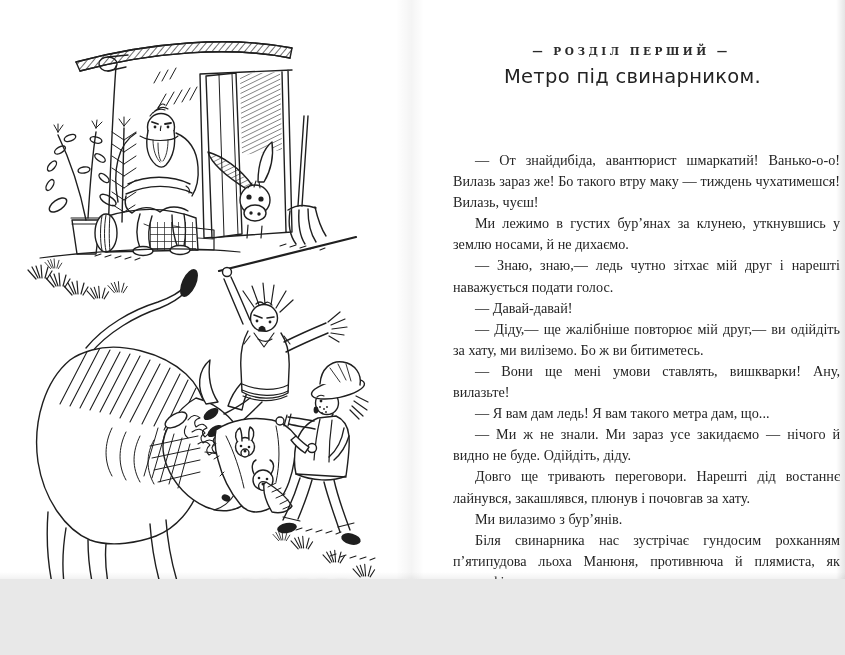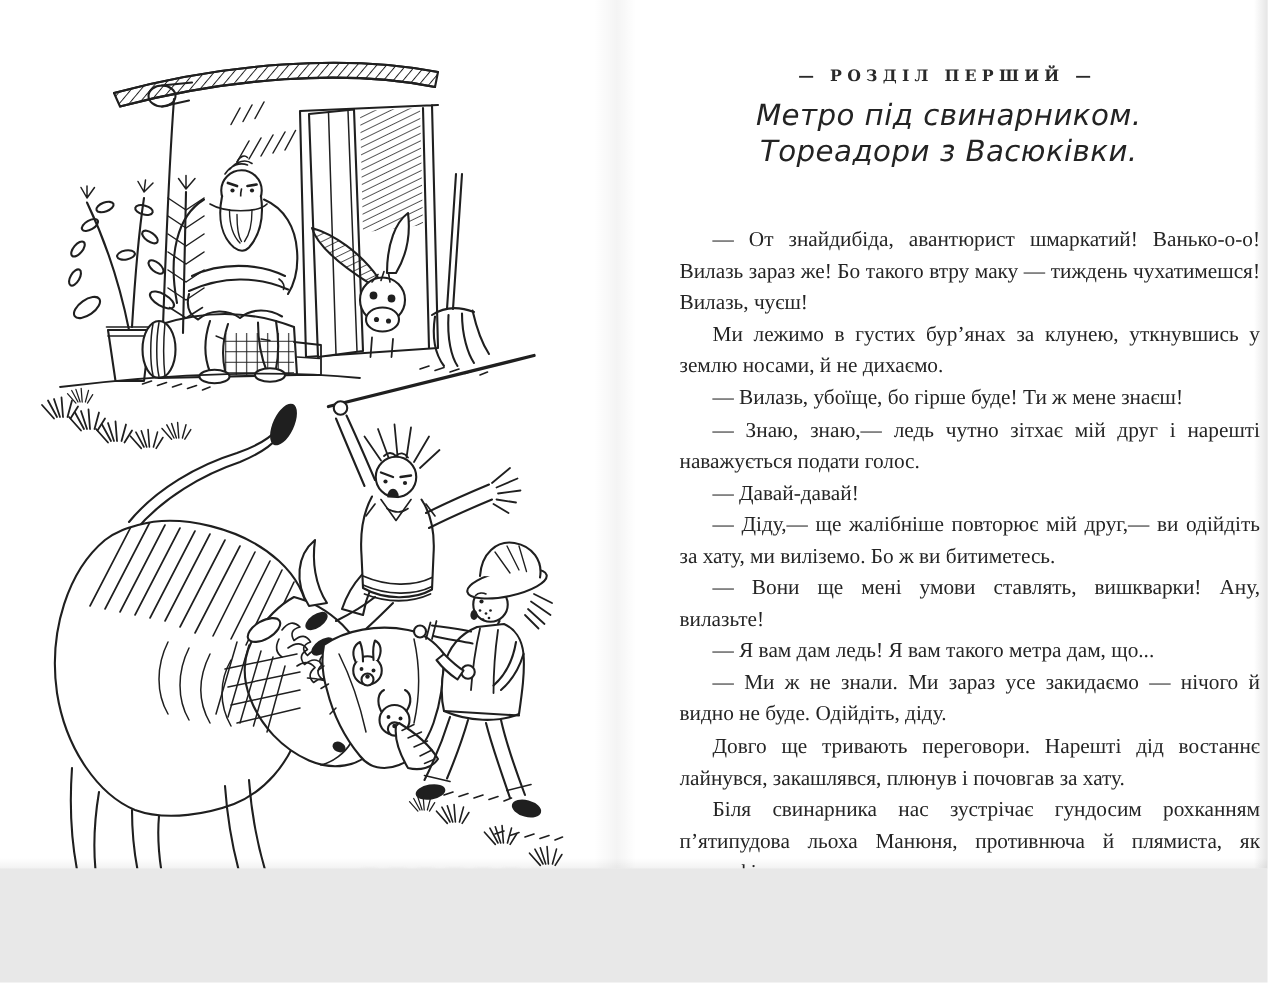--- a/index.html
+++ b/index.html
@@ -24,21 +24,21 @@
   .g5{left:240px;top:580px;width:120px;opacity:.35;}
   
   .rp-inner{position:absolute;left:33px;right:5px;top:0;}
   .chapter-ornament{
     margin-top:45px;text-align:center;padding-right:30px;
     font-family:"DejaVu Serif",serif;font-weight:bold;
     font-size:10.5px;letter-spacing:3.5px;color:#2a2a2a;
   }
   .chapter-title{
     margin-top:8px;text-align:center;padding-right:28px;
-    font-family:"DejaVu Sans",sans-serif;font-style:italic;
+    font-family:"DejaVu Sans",sans-serif;
     font-size:19.5px;line-height:23.5px;color:#232323;letter-spacing:.3px;
   }
   .body-text{
     position:absolute;top:150px;left:0;right:0;height:454px;overflow:hidden;
     font-size:14.2px;line-height:21.1px;color:#242424;
   }
   .body-text p{margin:0;text-indent:22px;text-align:justify;}
   .page-number{
     position:absolute;top:628px;left:0;right:0;text-align:center;
     padding-right:36px;font-size:13.5px;color:#2a2a2a;
@@ -355,33 +355,32 @@
 
       </g>
     </svg>
   </div>
 
   <div class="page page-right">
     <div class="rp-inner">
       <div class="chapter-ornament">— РОЗДІЛ ПЕРШИЙ —</div>
       <div class="chapter-title">
         <div>Метро під свинарником.</div>
-        <div>Тореадори з Васюківки.</div>
       </div>
       <div class="body-text">
         <p>— От знайдибіда, авантюрист шмаркатий! Ванько-о-о! Вилазь зараз же! Бо такого втру маку — тиждень чухатимешся! Вилазь, чуєш!</p>
         <p>Ми лежимо в густих бур’янах за клунею, уткнувшись у землю носами, й не дихаємо.</p>
-        <p>— Вилазь, убоїще, бо гірше буде! Ти ж мене знаєш!</p>
         <p>— Знаю, знаю,— ледь чутно зітхає мій друг і нарешті наважується подати голос.</p>
         <p>— Давай-давай!</p>
         <p>— Діду,— ще жалібніше повторює мій друг,— ви одійдіть за хату, ми виліземо. Бо ж ви битиметесь.</p>
         <p>— Вони ще мені умови ставлять, вишкварки! Ану, вилазьте!</p>
         <p>— Я вам дам ледь! Я вам такого метра дам, що...</p>
         <p>— Ми ж не знали. Ми зараз усе закидаємо — нічого й видно не буде. Одійдіть, діду.</p>
         <p>Довго ще тривають переговори. Нарешті дід востаннє лайнувся, закашлявся, плюнув і почовгав за хату.</p>
+        <p>Ми вилазимо з бур’янів.</p>
         <p>Біля свинарника нас зустрічає гундосим рохканням п’ятипудова льоха Манюня, противнюча й плямиста, як географічна карта.</p>
 
       </div>
     </div>
     <div class="page-number">— 7 —</div>
   </div>
 
   <div class="gutter-shadow"></div>
   <div class="edge-shadow-right"></div>
   <div class="edge-shadow-bottom"></div>

